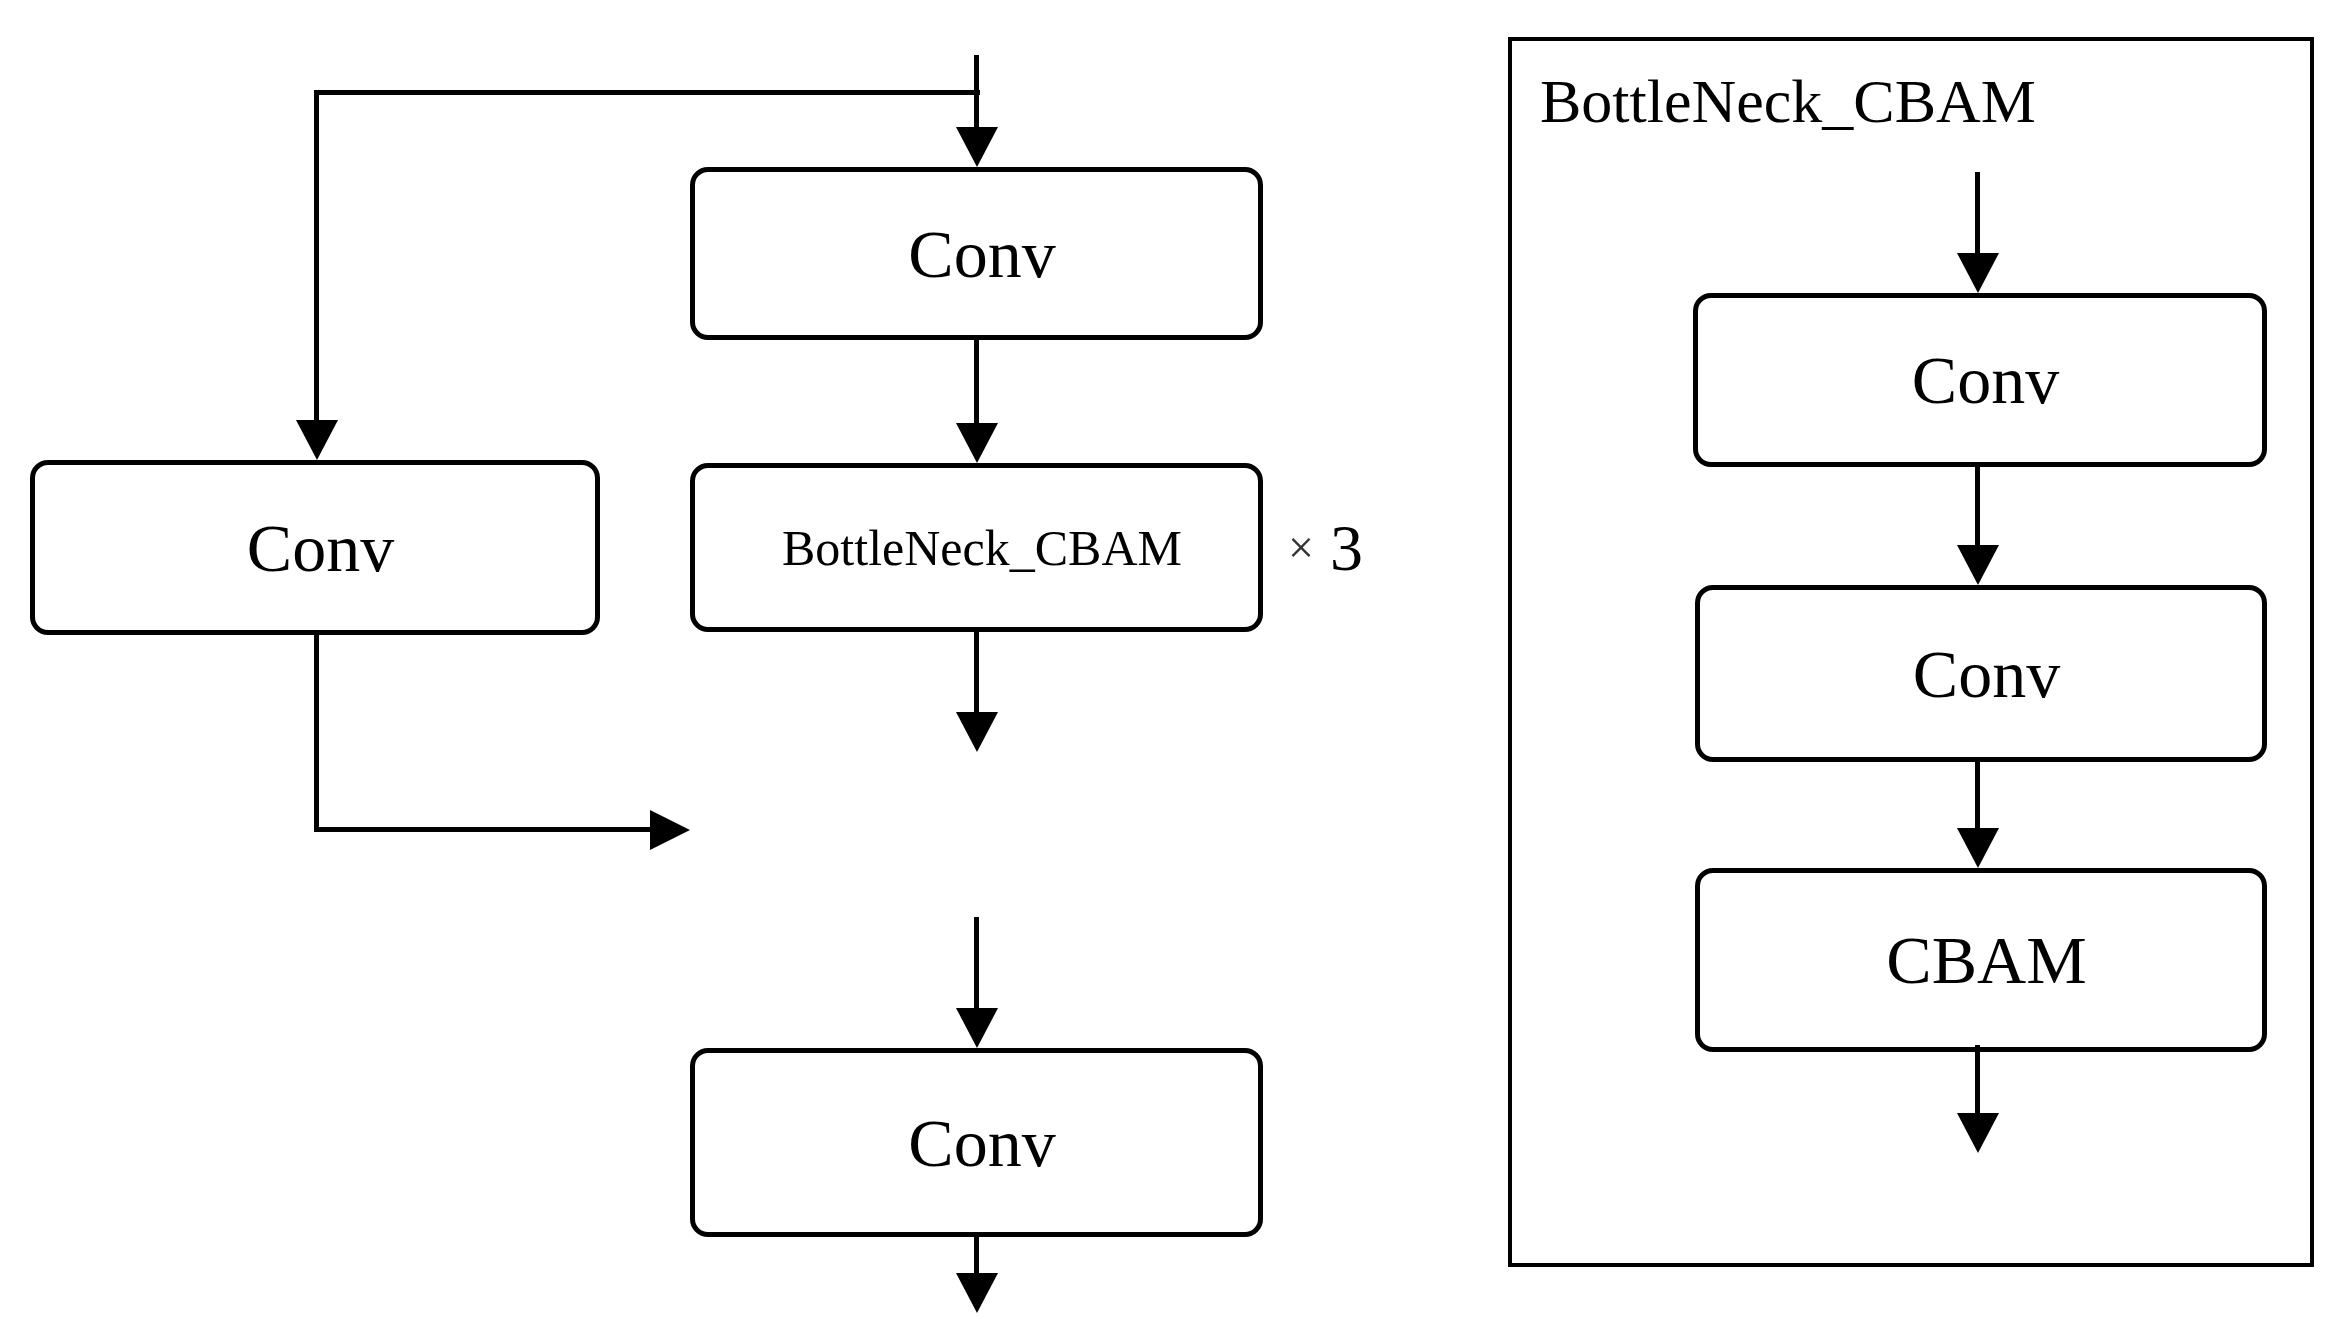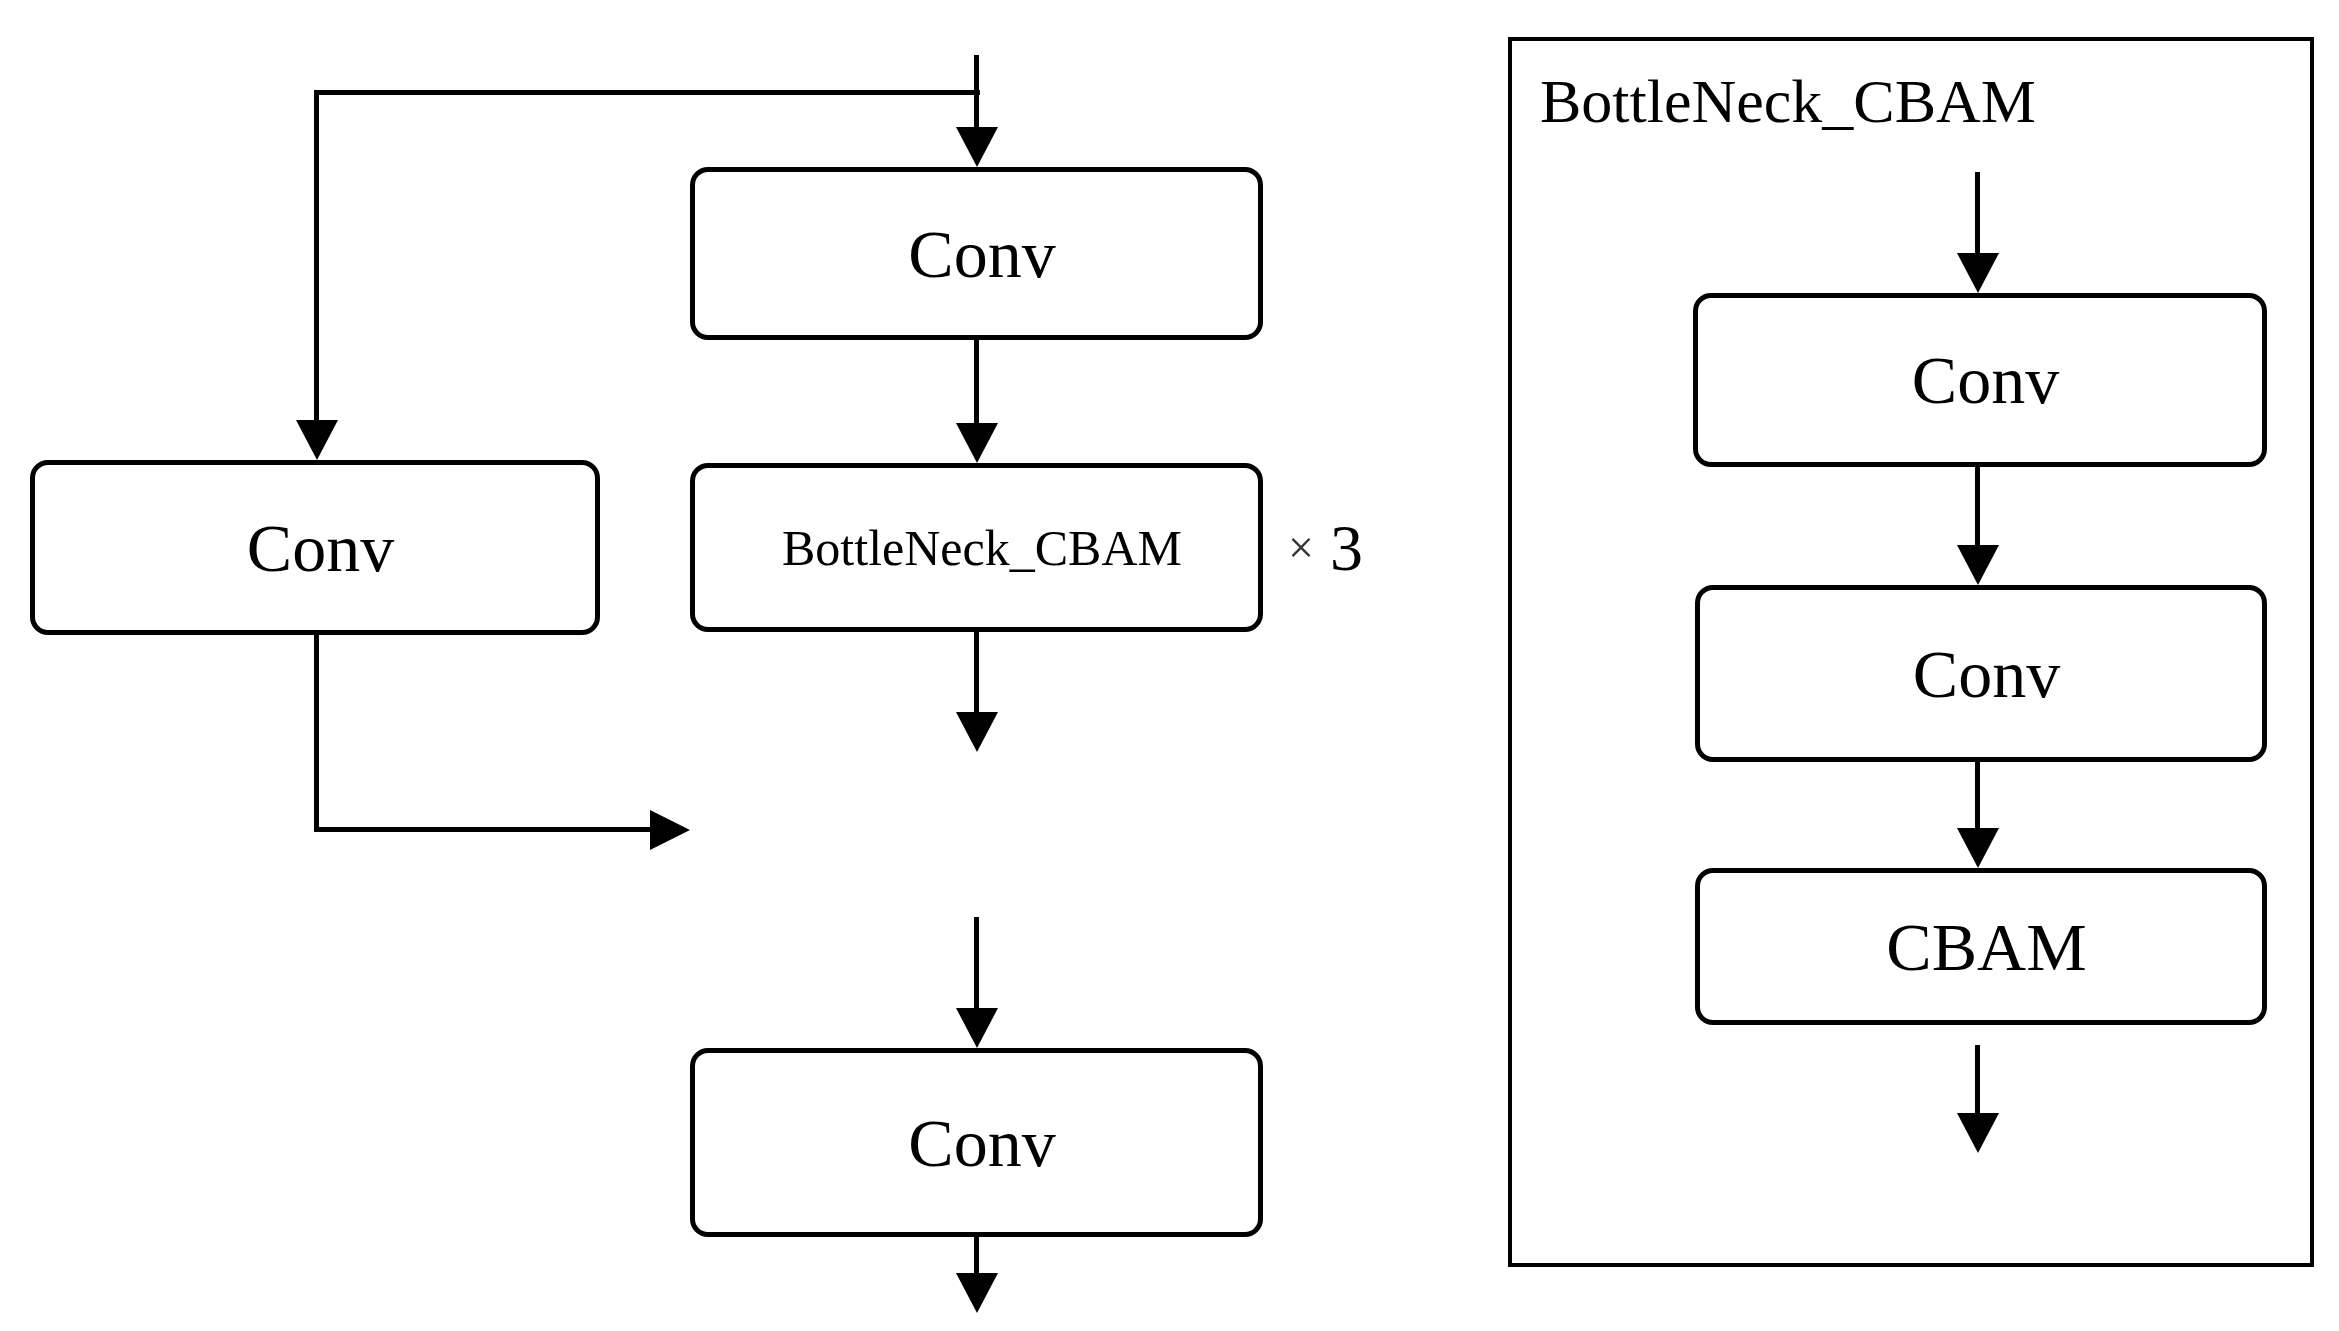--- a/index.html
+++ b/index.html
@@ -133,20 +133,20 @@
   <div class="vline" style="left:1975px; top:467px; width:5px; height:82px;"></div>
   <div class="ah-down" style="left:1957px; top:545px;"></div>
 
   <div class="box" style="left:1695px; top:585px; width:572px; height:177px;">
     <span>Conv</span>
   </div>
 
   <div class="vline" style="left:1975px; top:762px; width:5px; height:70px;"></div>
   <div class="ah-down" style="left:1957px; top:828px;"></div>
 
-  <div class="box" style="left:1695px; top:868px; width:572px; height:157px;">
+  <div class="box" style="left:1695px; top:868px; width:572px; height:184px;">
     <span>CBAM</span>
   </div>
 
   <div class="vline" style="left:1975px; top:1045px; width:5px; height:73px;"></div>
   <div class="ah-down" style="left:1957px; top:1113px;"></div>
 
 </div>
 
 </body></html>

